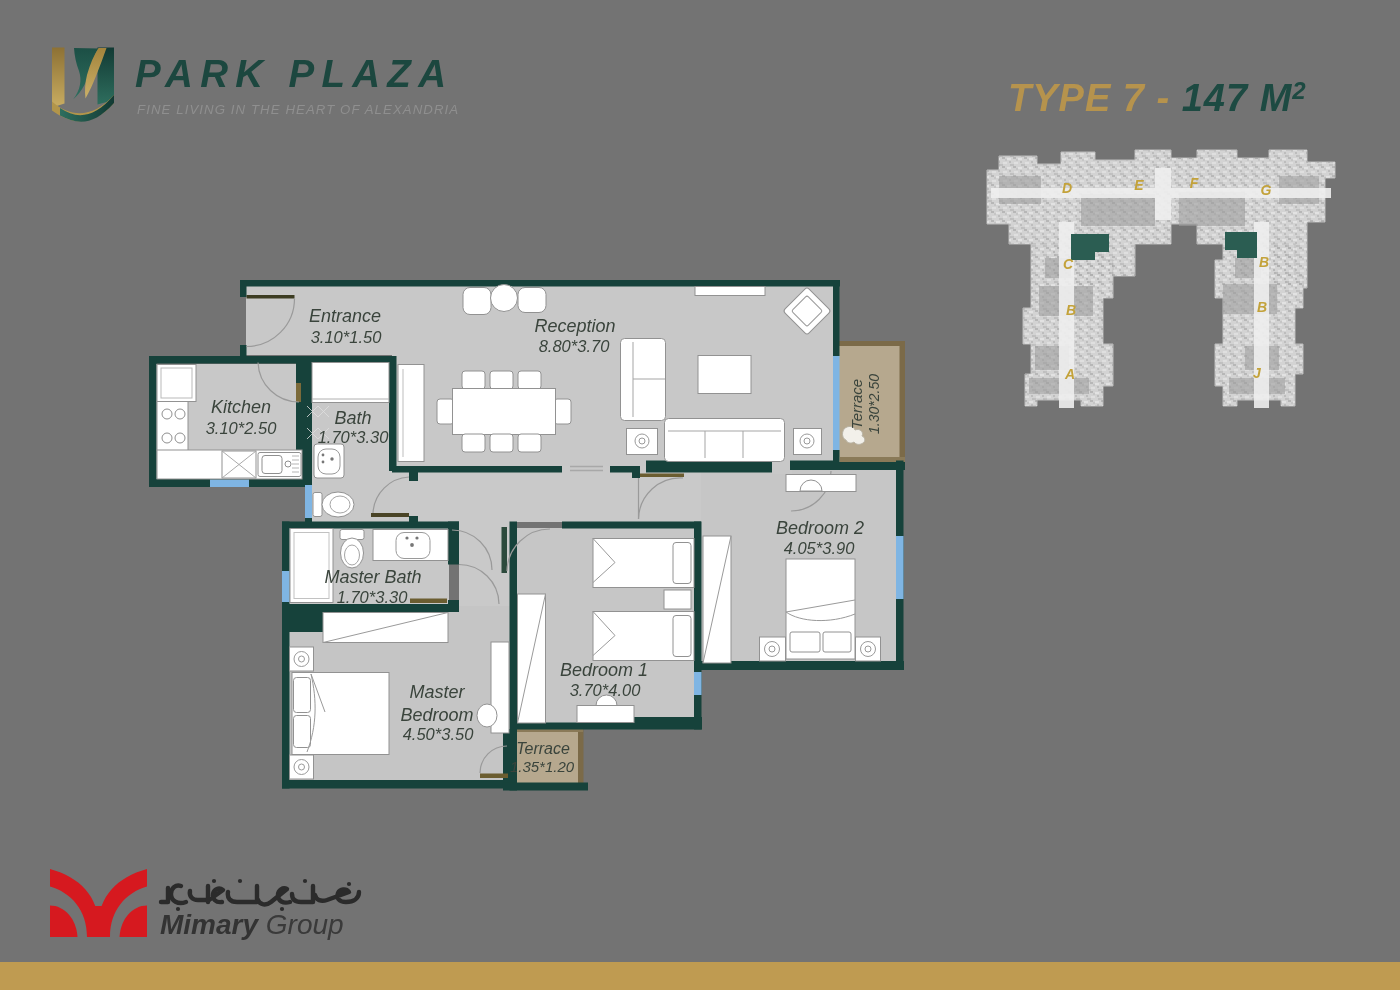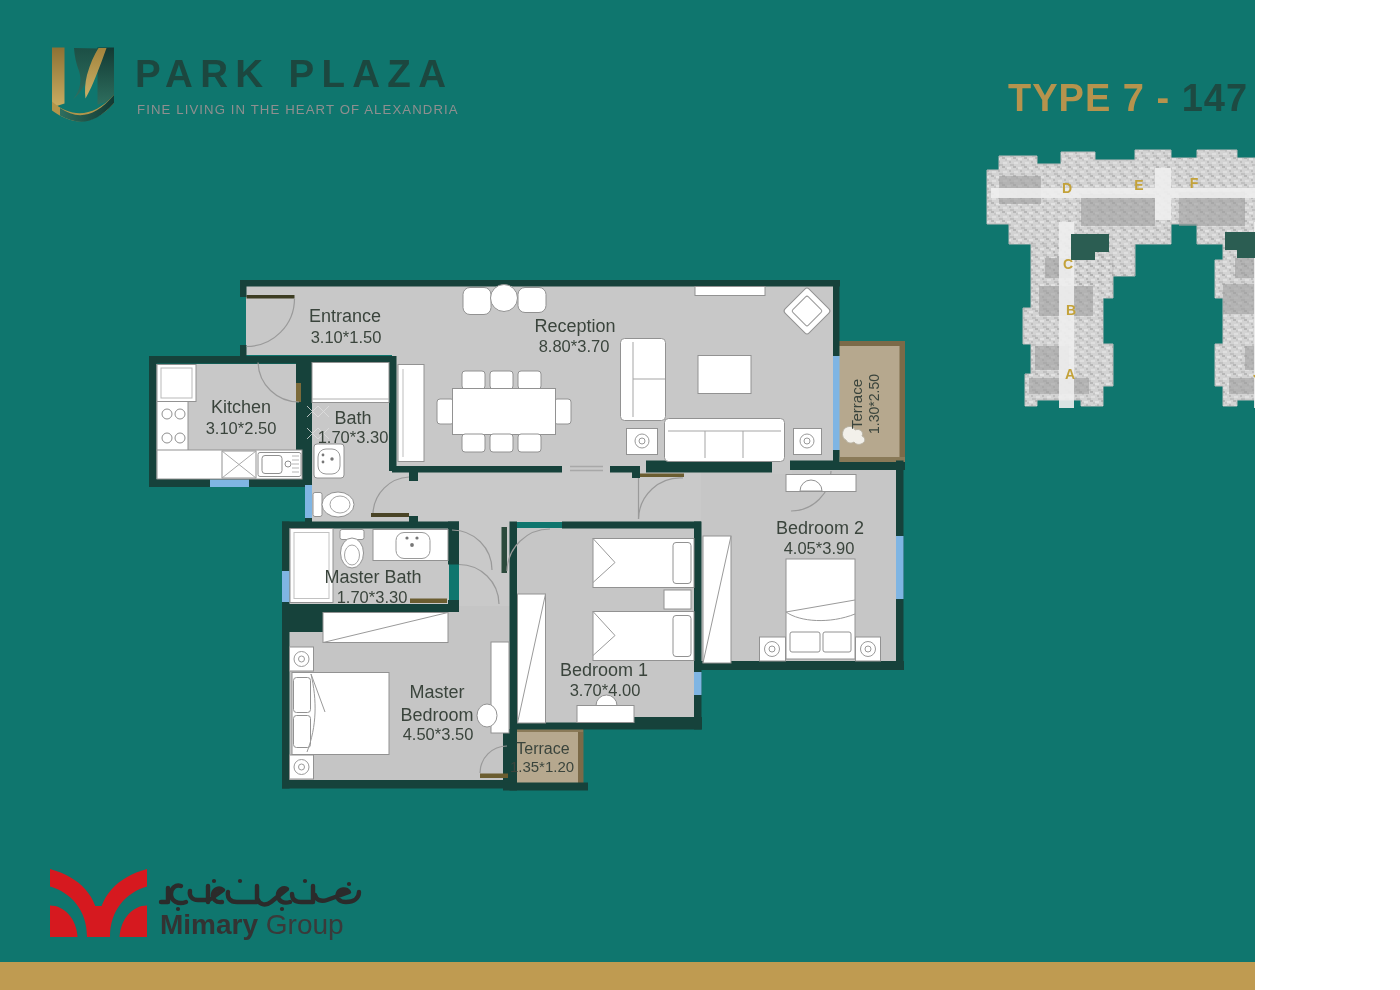--- a/index.html
+++ b/index.html
@@ -1,17 +1,17 @@
 <!DOCTYPE html>
 <html><head>
 <meta charset="utf-8">
 <style>
   html,body{margin:0;padding:0;background:#ffffff;}
-  .page{position:relative;width:1255px;height:990px;overflow:hidden;background:#0f766e;
-        font-family:"Liberation Sans", sans-serif;}
+  .page{position:relative;width:1400px;height:990px;overflow:hidden;background:#737373;
+        font-family:"Liberation Sans", sans-serif;font-style:italic;}
   svg{display:block;}
 </style>
 </head>
 <body>
 <div class="page">
 <svg width="1400" height="990" viewBox="0 0 1400 990" xmlns="http://www.w3.org/2000/svg">
 <defs>
   <linearGradient id="goldV" x1="0" y1="0" x2="0" y2="1">
     <stop offset="0" stop-color="#8d7134"></stop>
           <stop offset="1" stop-color="#c9ad62"></stop>

